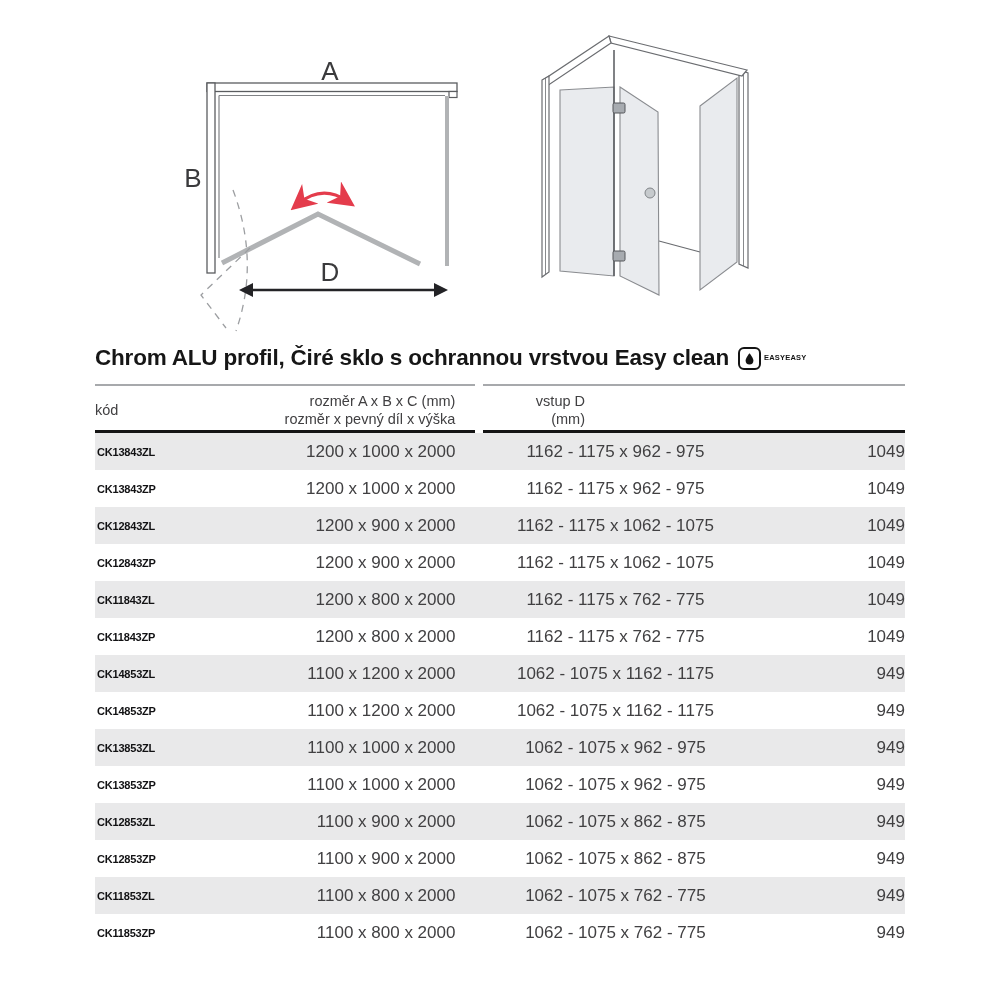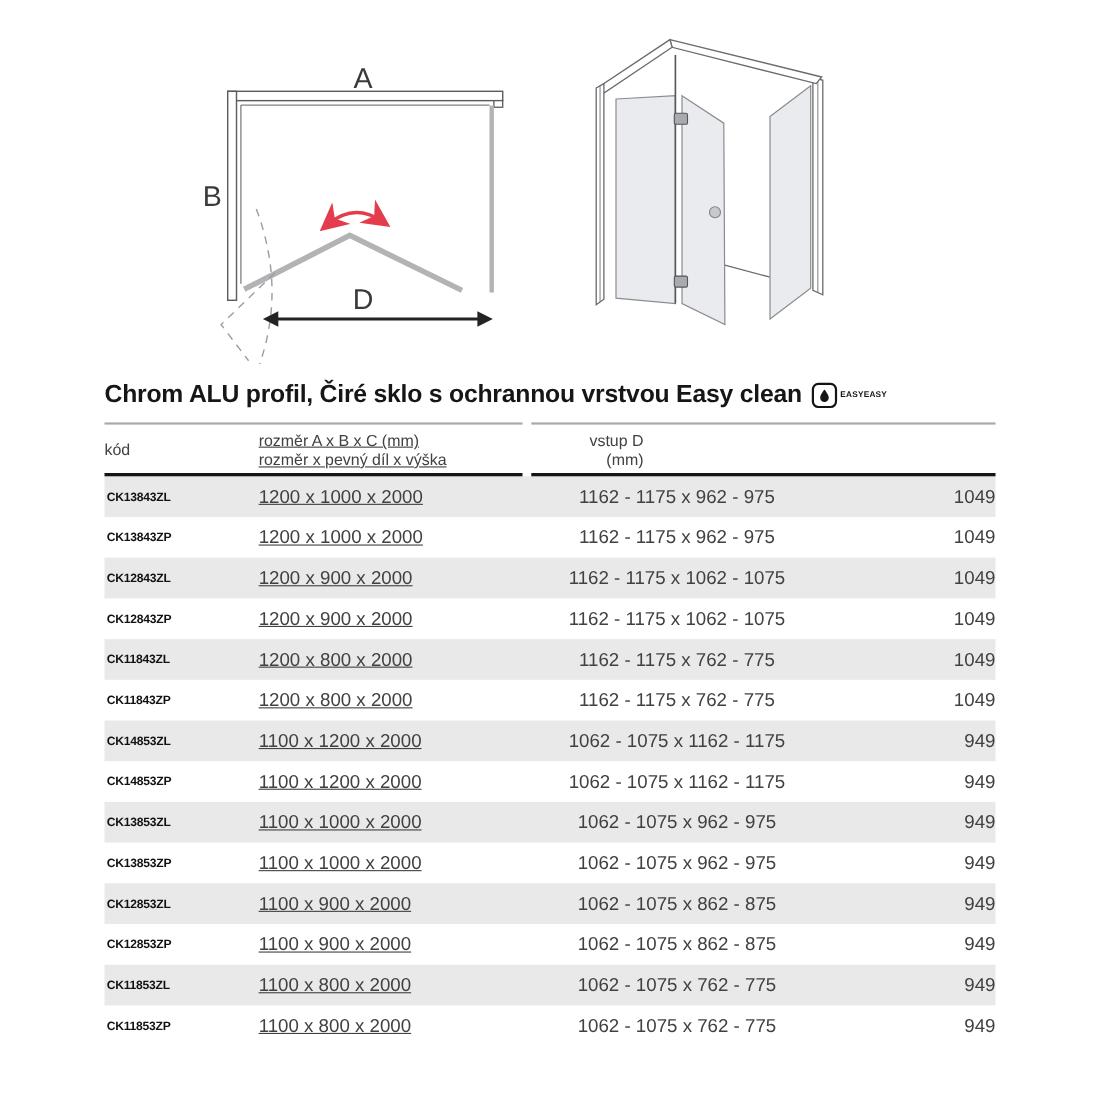--- a/index.html
+++ b/index.html
@@ -4,37 +4,37 @@
 <style>
   html,body { margin:0; padding:0; background:#ffffff; }
   body { width:1000px; height:1000px; font-family:"Liberation Sans", sans-serif; }
   .page { position:relative; width:1000px; height:1000px; background:#fff; overflow:hidden; }
 
   
   .plan-svg { position:absolute; left:185px; top:52px; width:285px; height:288px; }
   .iso-svg  { position:absolute; left:533px; top:26px; width:228px; height:278px; }
 
   
-  .title-row { position:absolute; left:95px; top:345px; width:810px; display:flex; align-items:flex-end; }
+  .title-row { position:absolute; left:95px; top:345px; width:810px; display:flex; align-items:center; }
   .page-title { font-size:22.5px; font-weight:bold; color:#161616; letter-spacing:-0.2px; white-space:nowrap; }
   .ec-badge { display:flex; align-items:center; margin-left:9px; }
   .ec-box { width:23px; height:23px; border:2px solid #141414; border-radius:6px; display:flex; align-items:center; justify-content:center; background:#fff; box-sizing:border-box; }
   .ec-text { display:flex; margin-left:3px; font-size:7.5px; font-weight:bold; color:#141414; line-height:1.1; letter-spacing:0.2px; }
 
   
   .spec-table { position:absolute; left:95px; top:384px; width:810px; }
   .thead { position:relative; height:49px; display:flex; align-items:center; box-sizing:border-box; padding-top:3px; }
   .hline { position:absolute; height:0; }
   .rule-top-left    { top:0; left:0;     width:46.9%; border-top:2px solid #a7a9ac; }
   .rule-top-right   { top:0; left:47.9%; right:0;     border-top:2px solid #a7a9ac; }
   .rule-black-left  { bottom:0; left:0;     width:46.9%; border-bottom:3px solid #151515; }
   .rule-black-right { bottom:0; left:47.9%; right:0;     border-bottom:3px solid #151515; }
 
   .col-kod    { width:17.3%; text-align:left; }
-  .col-rozmer { width:27.2%; text-align:left;text-decoration:underline; }
+  .col-rozmer { width:27.2%; text-align:right; }
   .col-stav   { width:39.5%; text-align:center; }
   .col-vstup  { width:16%;   text-align:right; }
 
   .hcell { font-size:14.5px; color:#414042; line-height:1.25; }
   .hcell .l2 { display:block; }
 
   .tbody .trow { display:flex; align-items:center; height:37px; font-size:17px; color:#414042; }
   .tbody .trow:nth-child(odd) { background:var(--stripe, #e9e9ea); }
   .cell-code { font-weight:bold; color:#111113; font-size:11px; letter-spacing:-0.2px; padding-left:2px; box-sizing:border-box; }
 </style>

